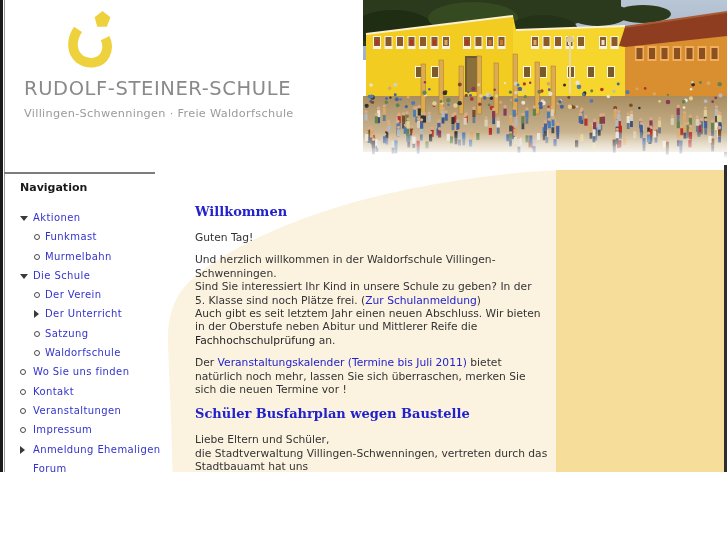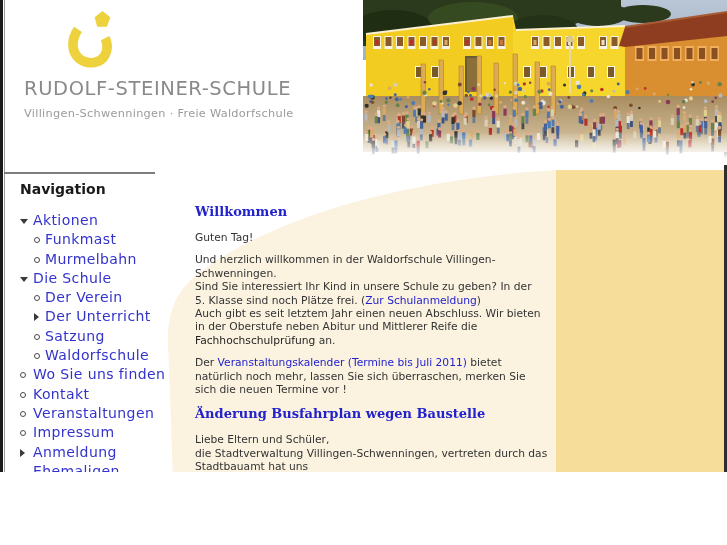--- a/index.html
+++ b/index.html
@@ -20,22 +20,22 @@
   .photo{position:absolute;left:363px;top:0;width:364px;height:165px;}
 
   .divider{position:absolute;left:4px;top:172px;width:151px;height:2px;background:#7d7d7d;}
 
   
   .cream-shape{position:absolute;left:160px;top:160px;}
   .tan-col{position:absolute;left:556px;top:170px;width:169px;height:375px;background:#f7dd9a;}
 
   
   .nav{position:absolute;left:20px;top:181px;width:148px;}
-  .nav-title{font-size:14px;font-weight:bold;color:#1a1a1a;margin:0 0 14px 0;}
-  .nav-item{position:relative;font-size:14px;line-height:19.3px;width:136px;}
+  .nav-title{font-size:11px;font-weight:bold;color:#1a1a1a;margin:0 0 14px 0;}
+  .nav-item{position:relative;font-size:10px;line-height:19.3px;width:136px;}
   .nav-item.lvl0{padding-left:13px;}
   .nav-item.lvl1{margin-left:14px;padding-left:11px;width:122px;}
   .nav-link{color:#3333cc;text-decoration:none;letter-spacing:0.4px;}
   .bullet{position:absolute;left:0;width:0;height:0;}
   .bullet.circle{top:7px;width:4px;height:4px;border:1px solid #4a4a4a;border-radius:50%;background:transparent;}
   .bullet.triangle-down{top:8px;border-left:4px solid transparent;border-right:4px solid transparent;border-top:5px solid #3a3a3a;}
   .bullet.triangle-right{top:6px;border-top:4px solid transparent;border-bottom:4px solid transparent;border-left:5px solid #3a3a3a;}
 
   
   .main-content{position:absolute;left:195px;top:203px;width:356px;}
@@ -789,21 +789,21 @@
       <p class="content-para"><span>Und herzlich willkommen in der Waldorfschule Villingen-
 Schwenningen.
 Sind Sie interessiert Ihr Kind in unsere Schule zu geben? In der
 5. Klasse sind noch Plätze frei. (</span><a href="#" class="body-link">Zur Schulanmeldung</a><span>)
 Auch gibt es seit letztem Jahr einen neuen Abschluss. Wir bieten
 in der Oberstufe neben Abitur und Mittlerer Reife die
 </span><span class="bold">Fachhochschulprüfung</span><span> an.</span></p>
       <p class="content-para"><span>Der </span><a href="#" class="body-link">Veranstaltungskalender (Termine bis Juli 2011)</a><span> bietet
 natürlich noch mehr, lassen Sie sich überraschen, merken Sie
 sich die neuen Termine vor !</span></p>
-      <h2 class="content-heading">Änderung Busfahrplan wegen Baustelle</h2>
+      <h2 class="content-heading">Schüler Busfahrplan wegen Baustelle</h2>
       <p class="content-para"><span>Liebe Eltern und Schüler,
 die Stadtverwaltung Villingen-Schwenningen, vertreten durch das
 Stadtbauamt hat uns
 angesprochen, dass die Schluchseestraße ab der Wasenstraße
 bis zum Hölzleweg in Schwenningen
 für eine geplante Kanalbaumaßnahme über einen Zeitraum von
 zirka 10 Wochen gesperrt werden
 muss. Da die Schluchseestraße einer der unmittelbaren
 Schulwege unsere Schüler ist, möchten wir</span></p>
     </div>

